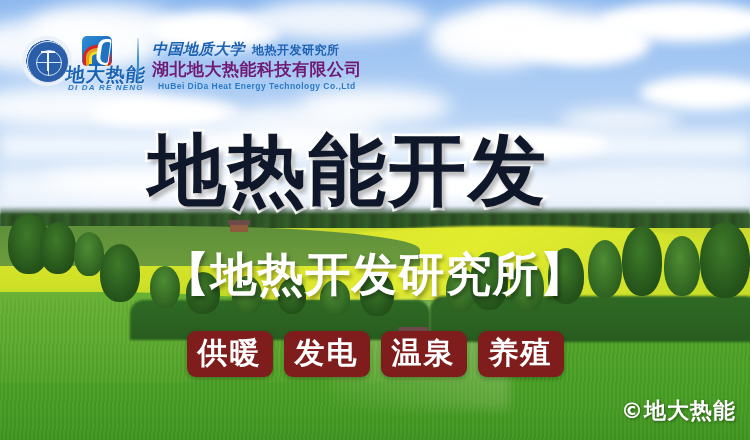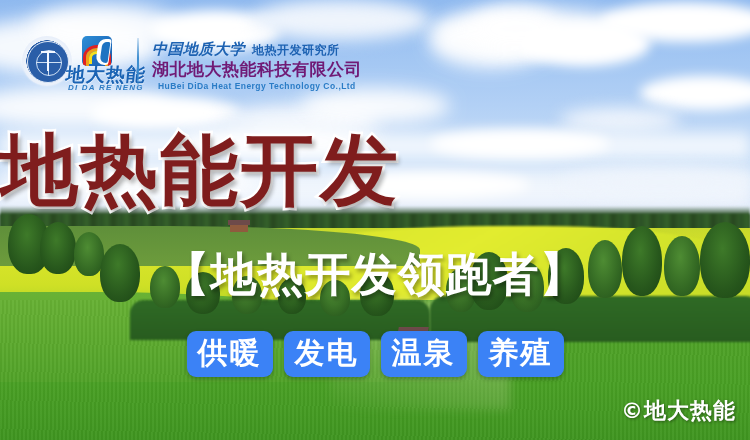--- a/index.html
+++ b/index.html
@@ -175,22 +175,23 @@
   .org-line3{
     position:absolute;left:152px;top:81px;
     font-size:8.5px;font-weight:bold;color:#2a7cc6;letter-spacing:.45px;
     white-space:nowrap;
     padding-left:6px;
   }
 
   
   .headline{
     position:absolute;left:0;top:131px;width:696px;
+    text-align:center;
     font-size:78px;line-height:78px;font-weight:bold;
-    color:#7f1d1d;
+    color:#0f172a;
     letter-spacing:2px;
     font-family:"DejaVu Sans","Liberation Sans",sans-serif;
     -webkit-text-stroke:5px #ffffff;
     paint-order:stroke fill;
     text-shadow:3px 4px 4px rgba(0,0,0,.28);
     white-space:nowrap;
   }
 
   .subheadline{
     position:absolute;left:0;top:249px;width:750px;
@@ -201,21 +202,21 @@
     text-shadow:2px 3px 4px rgba(0,0,0,.38);
     white-space:nowrap;
   }
 
   
   .tags{
     position:absolute;left:0;top:331px;width:750px;
     display:flex;justify-content:center;align-items:center;gap:11px;
   }
   .tag{
-    background:#3b82f6;
+    background:#7f1d1d;
     color:#ffffff;
     font-size:30px;line-height:30px;font-weight:bold;
     padding:7px 11px 9px;
     border-radius:9px;
     letter-spacing:2px;
     font-family:"DejaVu Sans","Liberation Sans",sans-serif;
     box-shadow:0 2px 4px rgba(0,0,0,.25);
     white-space:nowrap;
   }
 
@@ -329,21 +330,21 @@
 
     <div class="org-line1">
       <span class="org-univ">中国地质大学</span>
       <span class="org-inst">地热开发研究所</span>
     </div>
     <div class="org-line2">湖北地大热能科技有限公司</div>
     <div class="org-line3">HuBei DiDa Heat Energy Technology Co.,Ltd</div>
   </div>
 
   <div class="headline">地热能开发</div>
-  <div class="subheadline">【地热开发领跑者】</div>
+  <div class="subheadline">【地热开发研究所】</div>
 
   <div class="tags">
     <div class="tag">供暖</div>
     <div class="tag">发电</div>
     <div class="tag">温泉</div>
     <div class="tag">养殖</div>
   </div>
 
   <div class="copyright">©地大热能</div>
 

